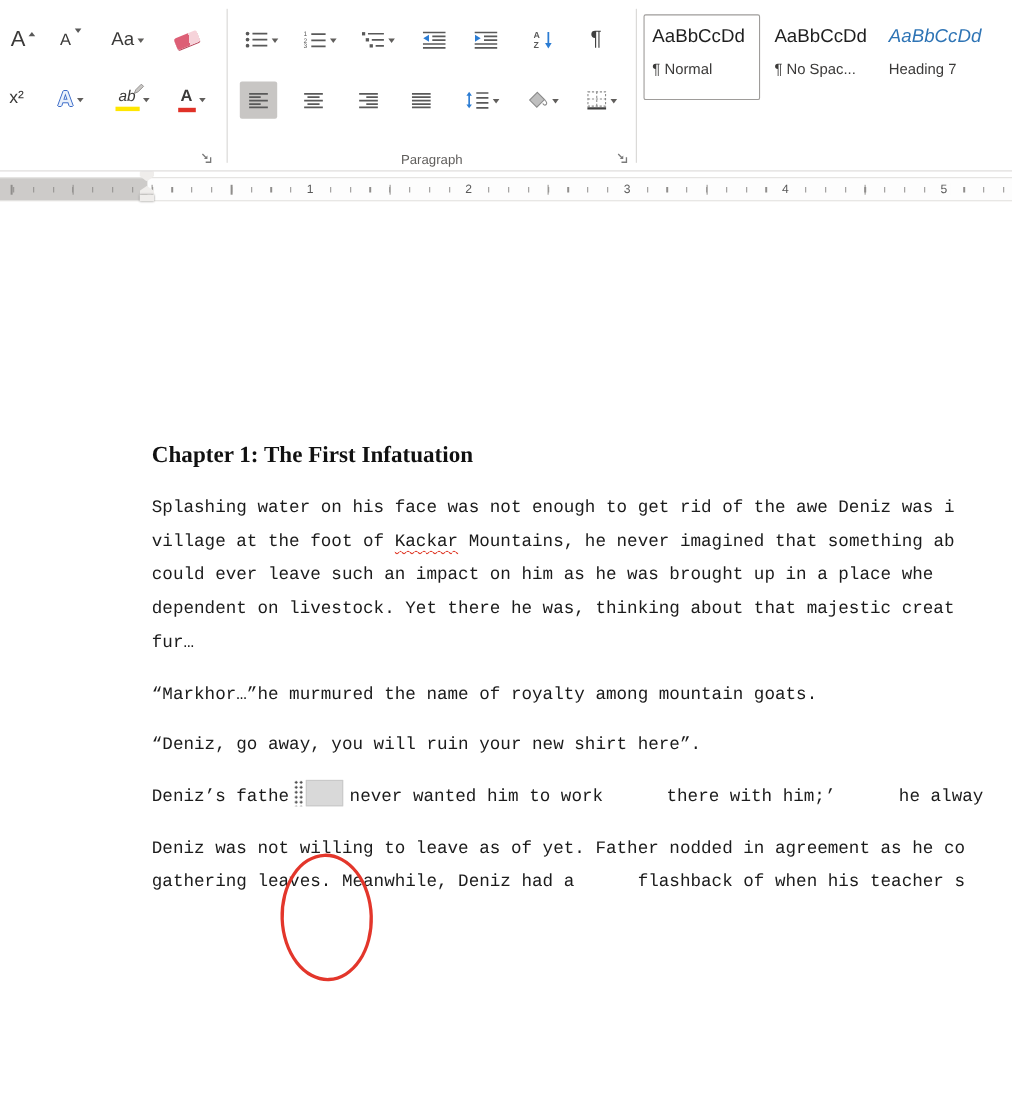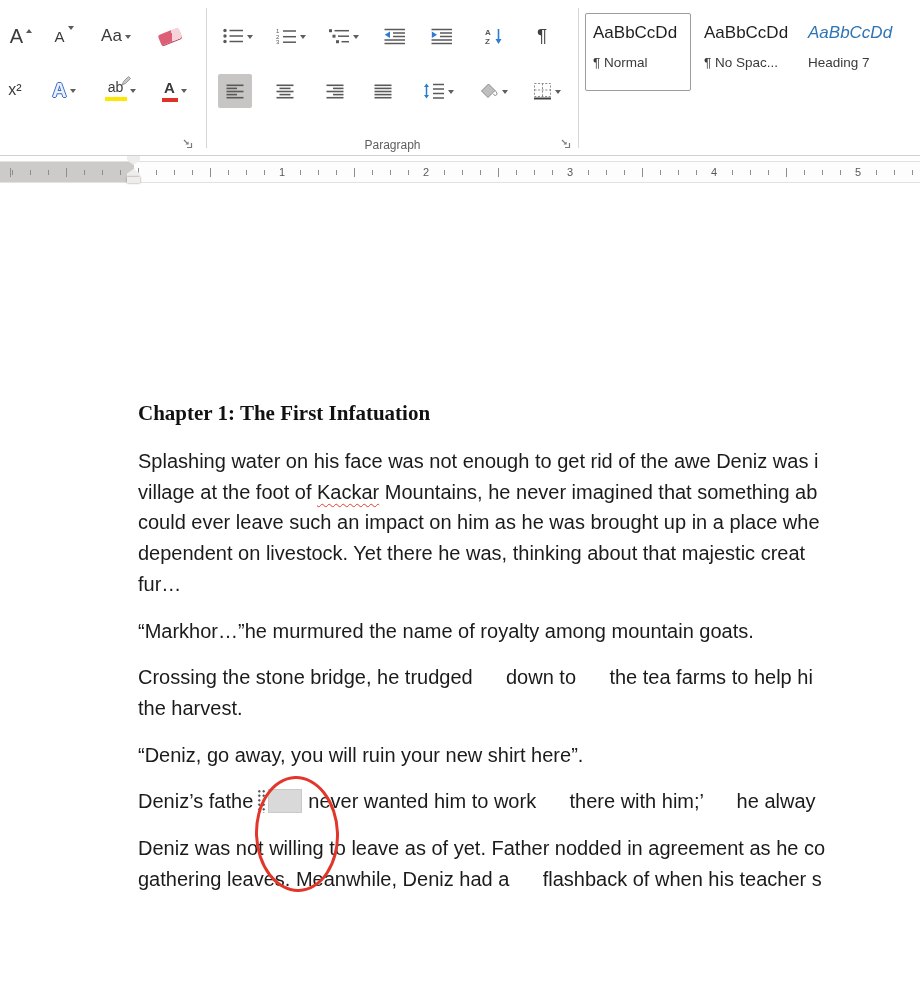--- a/index.html
+++ b/index.html
@@ -64,21 +64,21 @@
   .hang-indent { left:127px; top:13px; width:13px; height:8px;
                  clip-path:polygon(50% 0,100% 55%,100% 100%,0 100%,0 55%); }
   .left-indent { left:127px; top:21px; width:13px; height:6px; }
 
   
   .doc { position:absolute; left:0; top:189px; width:920px; height:810px;
          background:#fff; overflow:hidden; }
   .doc-inner { padding:209px 0 0 138px; width:920px; }
   .doc-heading { font-family:"Liberation Serif","DejaVu Serif",serif; font-weight:bold;
                  font-size:21px; line-height:31px; color:#111; margin:0 0 17px 0; white-space:pre; }
-  .para { font-family:Liberation Sans, sans-serif; font-size:20px;
+  .para { font-family:Liberation Mono, monospace; font-size:16px;
           line-height:30.7px; color:#1b1b1b; margin:0 0 16px 0; }
   .line { white-space:pre; }
   .squiggle { text-decoration:underline; text-decoration-style:wavy;
               text-decoration-color:#e03e2d; text-decoration-thickness:1px;
               text-underline-offset:4px; }
   .inline-object { display:inline-flex; align-items:center; gap:2px; vertical-align:-5px;
                    margin:0 6px 0 4px; }
   .obj-dots { width:9px; height:24px;
     background-image:radial-gradient(circle,#4a4a4a 1.1px,transparent 1.3px);
     background-size:4.5px 4.5px; }
@@ -110,21 +110,21 @@
       <span class="eraser"></span>
     </div>
 
     <div class="rbtn" style="left:-2px;top:70px;width:34px;">
       <span style="font-size:16px;">x²</span>
     </div>
     <div class="rbtn" style="left:40px;top:70px;width:48px;">
       <span class="fx-a">A</span>
       <span class="caret"></span>
     </div>
-    <div class="rbtn" style="left:92px;top:70px;width:56px;">
+    <div class="rbtn" style="left:92px;top:70px;width:56px;font-style:italic;">
       <span class="stackbtn">
         <span style="font-size:14px;position:relative;">
           <span>ab</span>
           <svg width="12" height="12" viewBox="0 0 12 12" style="position:absolute;right:-9px;top:-4px;">
             <path d="M2 10 L3.5 6.5 L8.5 1.5 L10.5 3.5 L5.5 8.5 Z" fill="#c9c7c5" stroke="#8a8886" stroke-width="0.8"></path>
           </svg>
         </span>
         <span class="hl-bar"></span>
       </span>
       <span class="caret"></span>
@@ -360,24 +360,20 @@
         <div class="line"><span>village at the foot of </span><span class="squiggle">Kackar</span><span> Mountains, he never imagined that something ab</span></div>
         <div class="line">could ever leave such an impact on him as he was brought up in a place whe</div>
         <div class="line">dependent on livestock. Yet there he was, thinking about that majestic creat</div>
         <div class="line">fur…</div>
       </div>
 
       <div class="para">
         <div class="line">“Markhor…”he murmured the name of royalty among mountain goats.</div>
       </div>
 
-      <div class="para">
-        <div class="line">Crossing the stone bridge, he trudged      down to      the tea farms to help hi</div>
-        <div class="line">the harvest.</div>
-      </div>
 
       <div class="para">
         <div class="line">“Deniz, go away, you will ruin your new shirt here”.</div>
       </div>
 
       <div class="para">
         <div class="line"><span>Deniz’s fathe</span><span class="inline-object"><span class="obj-dots"></span><span class="obj-box"></span></span><span>never wanted him to work      there with him;’      he alway</span></div>
       </div>
 
 

